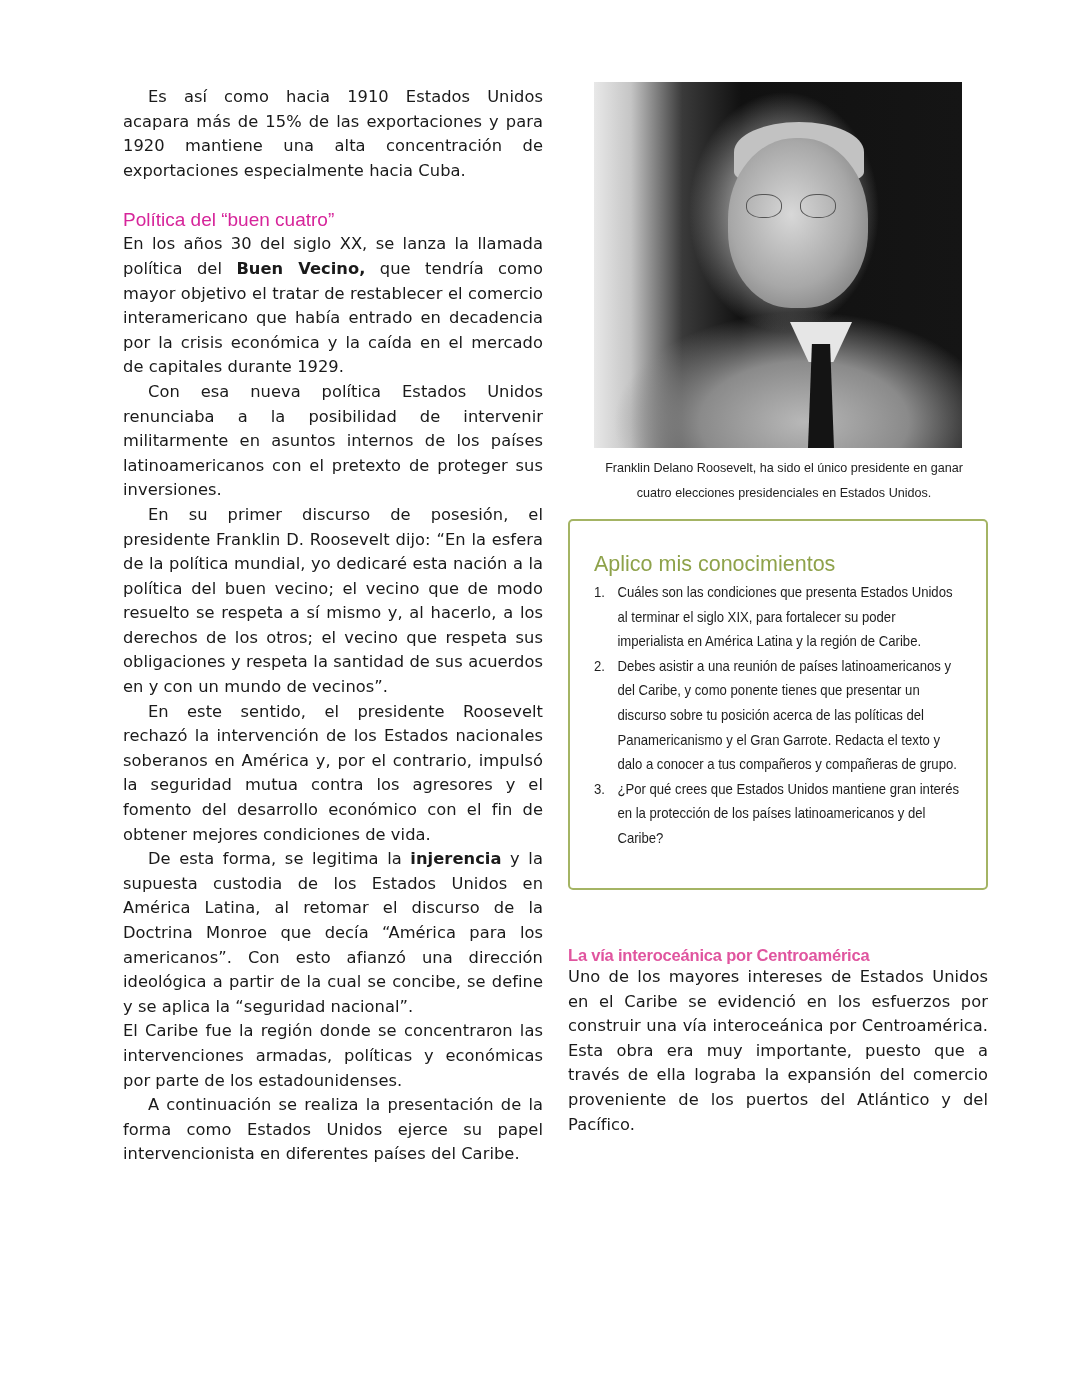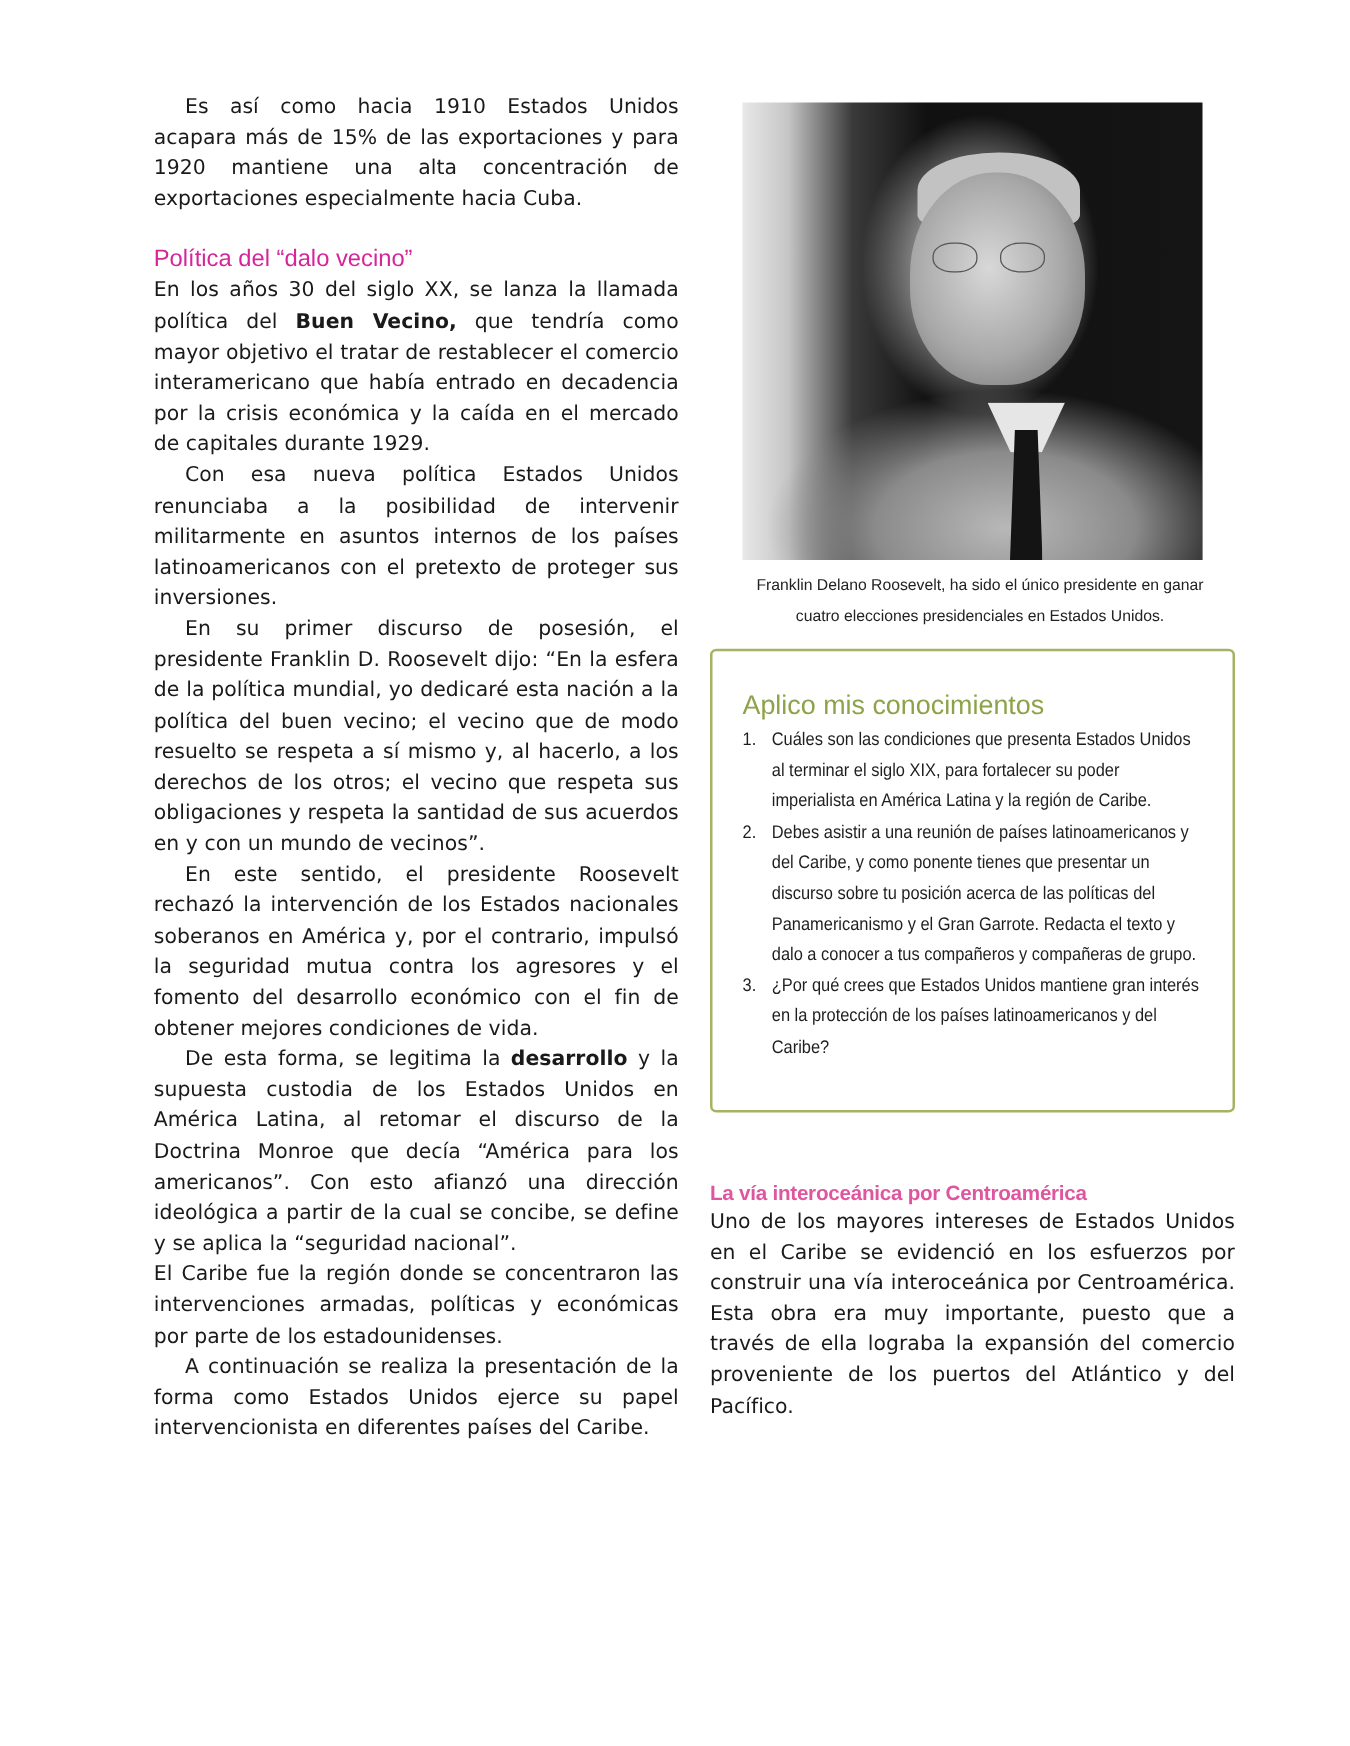--- a/index.html
+++ b/index.html
@@ -1,19 +1,19 @@
 <!DOCTYPE html>
 <html><head>
 <meta charset="utf-8">
 <style>
   * { box-sizing: border-box; margin: 0; padding: 0; }
   html, body { width: 1080px; height: 1397px; background: #ffffff; }
   body { position: relative; font-family: "DejaVu Sans", sans-serif; color: #1a1a1a; overflow: hidden; }
 
-  .col-left { position: absolute; left: 123px; top: 73px; width: 420px; }
+  .col-left { position: absolute; left: 123px; top: 85px; width: 420px; }
 
   .body-text { font-size: 16.3px; line-height: 24.6px; text-align: justify; letter-spacing: 0.05px; }
   .body-text p { margin: 0; }
   .indent { text-indent: 25px; }
   .body-text b { font-weight: bold; }
 
   .pink-h { color: #d6259a; font-family: "Liberation Sans", sans-serif; font-size: 19px; line-height: 24px; font-weight: normal; }
   .pink-h-small { color: #e0559f; font-family: "Liberation Sans", sans-serif; font-size: 16.5px; line-height: 22px; font-weight: bold; letter-spacing: -0.2px; }
 
   .photo-wrap { position: absolute; left: 594px; top: 78px; width: 372px; height: 372px; }
@@ -45,27 +45,27 @@
   .right-body { position: absolute; left: 568px; top: 965px; width: 420px; }
 </style>
 </head>
 <body>
 
 <div class="col-left">
   <div class="body-text">
     <p class="indent">Es así como hacia 1910 Estados Unidos acapara más de 15% de las exportaciones y para 1920 mantiene una alta concentración de exportaciones especialmente hacia Cuba.</p>
   </div>
 
-  <h2 class="pink-h" style="margin-top:25px;">Política del “dalo vecino”</h2>
+  <h2 class="pink-h" style="margin-top:25px;">Política del “buen cuatro”</h2>
   <div class="body-text">
     <p><span>En los años 30 del siglo XX, se lanza la llamada política del </span><b>Buen Vecino,</b><span> que tendría como mayor objetivo el tratar de restablecer el comercio interamericano que había entrado en decadencia por la crisis económica y la caída en el mercado de capitales durante 1929.</span></p>
     <p class="indent">Con esa nueva política Estados Unidos renunciaba a la posibilidad de intervenir militarmente en asuntos internos de los países latinoamericanos con el pretexto de proteger sus inversiones.</p>
     <p class="indent">En su primer discurso de posesión, el presidente Franklin D. Roosevelt dijo: “En la esfera de la política mundial, yo dedicaré esta nación a la política del buen vecino; el vecino que de modo resuelto se respeta a sí mismo y, al hacerlo, a los derechos de los otros; el vecino que respeta sus obligaciones y respeta la santidad de sus acuerdos en y con un mundo de vecinos”.</p>
     <p class="indent">En este sentido, el presidente Roosevelt rechazó la intervención de los Estados nacionales soberanos en América y, por el contrario, impulsó la seguridad mutua contra los agresores y el fomento del desarrollo económico con el fin de obtener mejores condiciones de vida.</p>
-    <p class="indent"><span>De esta forma, se legitima la </span><b>desarrollo</b><span> y la supuesta custodia de los Estados Unidos en América Latina, al retomar el discurso de la Doctrina Monroe que decía “América para los americanos”. Con esto afianzó una dirección ideológica a partir de la cual se concibe, se define y se aplica la “seguridad nacional”.</span></p>
+    <p class="indent"><span>De esta forma, se legitima la </span><b>injerencia</b><span> y la supuesta custodia de los Estados Unidos en América Latina, al retomar el discurso de la Doctrina Monroe que decía “América para los americanos”. Con esto afianzó una dirección ideológica a partir de la cual se concibe, se define y se aplica la “seguridad nacional”.</span></p>
   </div>
 
   <div class="body-text">
     <p>El Caribe fue la región donde se concentraron las intervenciones armadas, políticas y económicas por parte de los estadounidenses.</p>
     <p class="indent">A continuación se realiza la presentación de la forma como Estados Unidos ejerce su papel intervencionista en diferentes países del Caribe.</p>
   </div>
 </div>
 
 <div class="photo-wrap">
   <div class="photo">

